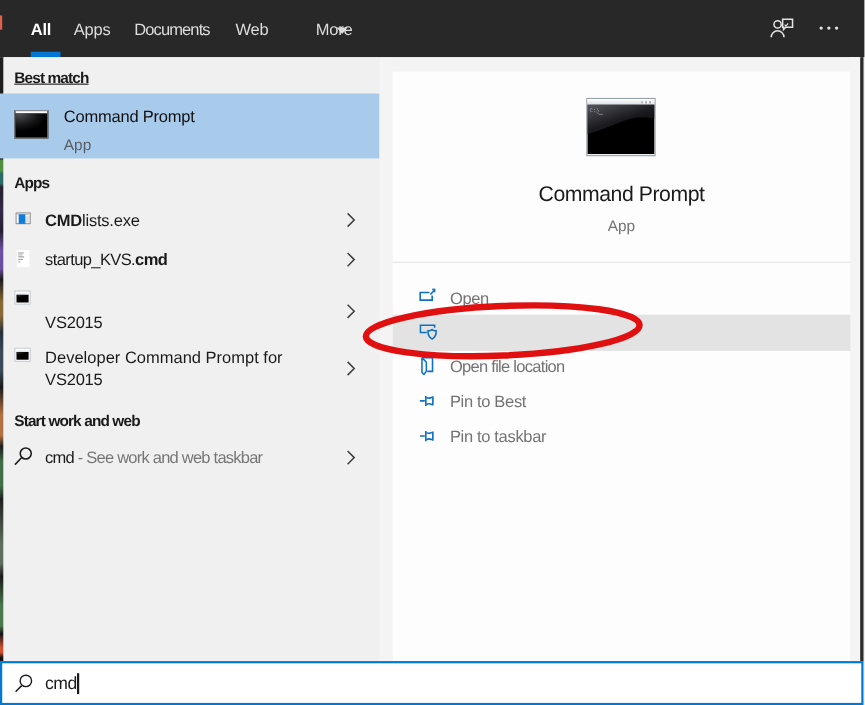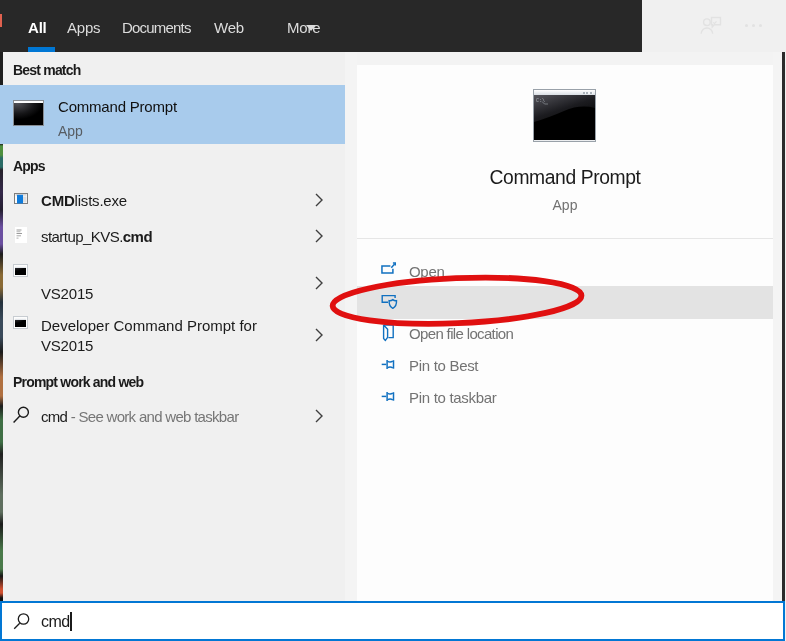--- a/index.html
+++ b/index.html
@@ -2,21 +2,21 @@
 <html><head>
 <meta charset="utf-8">
 <style>
   * { margin:0; padding:0; box-sizing:border-box; }
   html,body { width:786px; height:641px; overflow:hidden; }
   body { font-family:"Liberation Sans", sans-serif; background:#f0f0f0; position:relative; }
   #root { position:absolute; left:0; top:0; width:786px; height:641px; }
   .abs { position:absolute; }
 
   
-  #topbar { left:0; top:0; width:642px; height:52px; background:#282828; }
+  #topbar { left:0; top:0; width:786px; height:52px; background:#282828; }
   .tab { position:absolute; top:19px; font-size:15px; color:#dcdcdc; letter-spacing:-0.2px; white-space:nowrap; }
   #tab-all { color:#fff; font-weight:bold; }
   #underline { position:absolute; left:28px; top:47px; width:27px; height:5px; background:#0077d4; }
 
   
   #leftstrip { left:0; top:52px; width:3px; height:549px; background:linear-gradient(to bottom,
     #1e1e1e 0px,#1e1e1e 92px,#4e8f3e 94px,#4e8f3e 103px,#2a6b66 106px,#2a6b66 115px,
     #26222a 118px,#34284a 140px,#241f30 158px,#6b4fa0 175px,#6b4fa0 192px,#1c1c1c 202px,
     #8a6a35 223px,#8a6a35 235px,#23303c 250px,#3a4a5a 268px,#3a4a5a 285px,#1b1b1b 300px,
     #b07040 325px,#b07040 344px,#1d1d1d 354px,#3f6f45 368px,#3f6f45 390px,#202020 402px,
@@ -82,21 +82,21 @@
       <circle cx="2.5" cy="2.5" r="1.5" fill="#e2e2e2"></circle>
         <circle cx="9.5" cy="2.5" r="1.5" fill="#e2e2e2"></circle>
         <circle cx="16.5" cy="2.5" r="1.5" fill="#e2e2e2"></circle>
     </svg>
   </div>
 
   <div id="leftstrip" class="abs"></div>
   <div class="redsliver" style="top:14px; height:13px;"></div>
   <div id="leftpanel" class="abs">
 
-    <div class="hdr" style="top:10px;">Best match</div>
+    <div class="hdr" style="top:10px;text-decoration:underline;">Best match</div>
     <div id="bluerow">
       <div class="abs" style="left:13px; top:15px; width:31px; height:26px; background:#000; border:1px solid #878c92; overflow:hidden;">
         <div class="abs" style="left:0; top:0; right:0; height:2px; background:#fafbfc;"></div>
         <div class="abs" style="left:0; top:2px; right:0; bottom:0; background:radial-gradient(ellipse 130% 110% at 12% 0%, rgba(110,110,118,0.75), rgba(55,55,60,0.4) 45%, rgba(0,0,0,0) 68%);"></div>
       </div>
       <div style="position:absolute; left:58px; top:13px; font-size:15px; color:#101010; letter-spacing:-0.2px;">Command Prompt</div>
       <div style="position:absolute; left:58px; top:38px; font-size:14px; color:#575d63;">App</div>
     </div>
     <div class="hdr" style="top:106px;">Apps</div>
 
@@ -140,21 +140,21 @@
       <div class="body" style="top:2.5px;">
           <div class="sheen"></div>
         </div>
     </div>
     <div class="itxt" style="top:265px; letter-spacing:0px;">Developer Command Prompt for</div>
     <div class="itxt" style="top:285px;">VS2015</div>
     <svg class="chev" style="top:276px;" viewBox="0 0 10 14" fill="none" stroke="#3f3f3f" stroke-width="1.4">
         <path d="M2 1 L8 7 L2 13"></path>
       </svg>
 
-    <div class="hdr" style="top:322px;">Prompt work and web</div>
+    <div class="hdr" style="top:322px;">Start work and web</div>
 
     <svg class="abs" style="left:8px; top:350px;" width="18" height="22" viewBox="0 0 18 22" fill="none" stroke="#1b1b1b" stroke-width="1.4">
       <circle cx="11.4" cy="10.3" r="5"></circle>
         <path d="M7.8 13.9 L1.6 20.4"></path>
     </svg>
     <div class="itxt" style="top:356px; letter-spacing:-0.7px;">cmd <span class="gray">- See work and web taskbar</span></div>
     <svg class="chev" style="top:357px;" viewBox="0 0 10 14" fill="none" stroke="#3f3f3f" stroke-width="1.4">
         <path d="M2 1 L8 7 L2 13"></path>
       </svg>
   </div>

